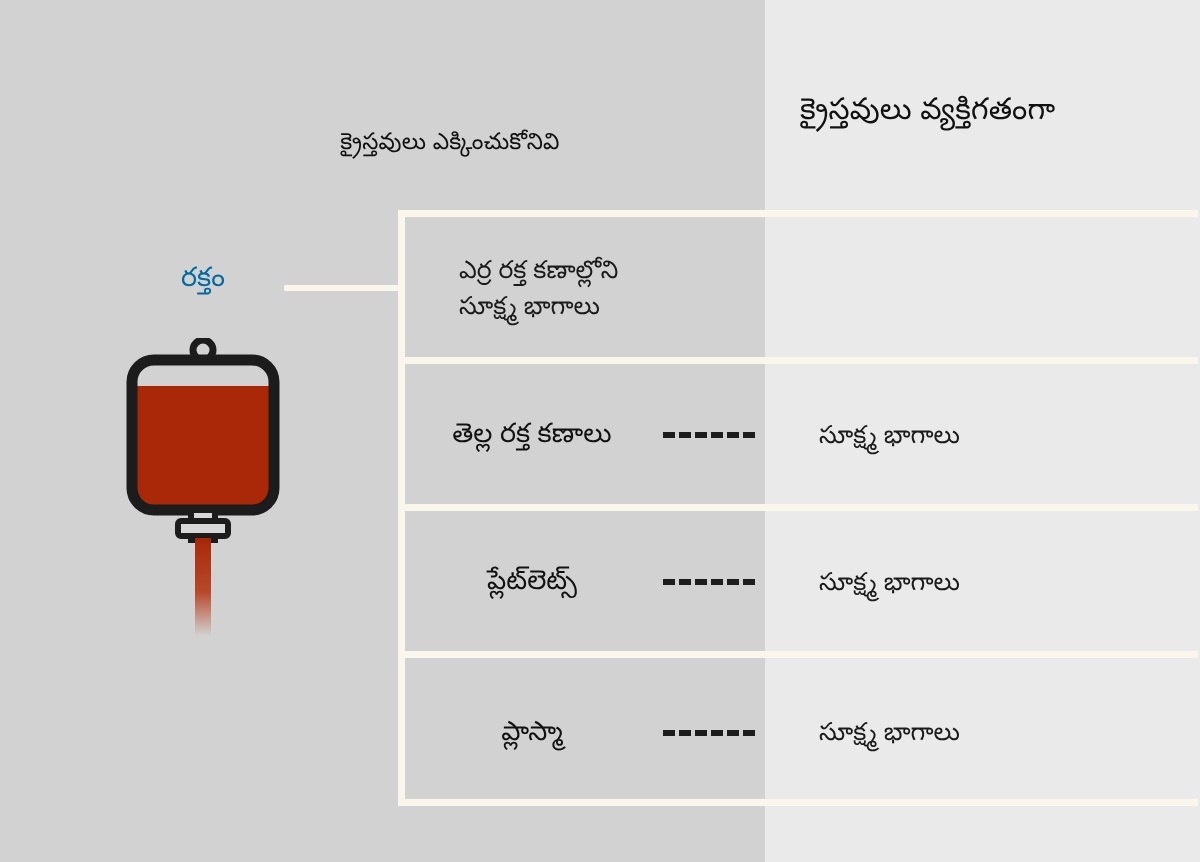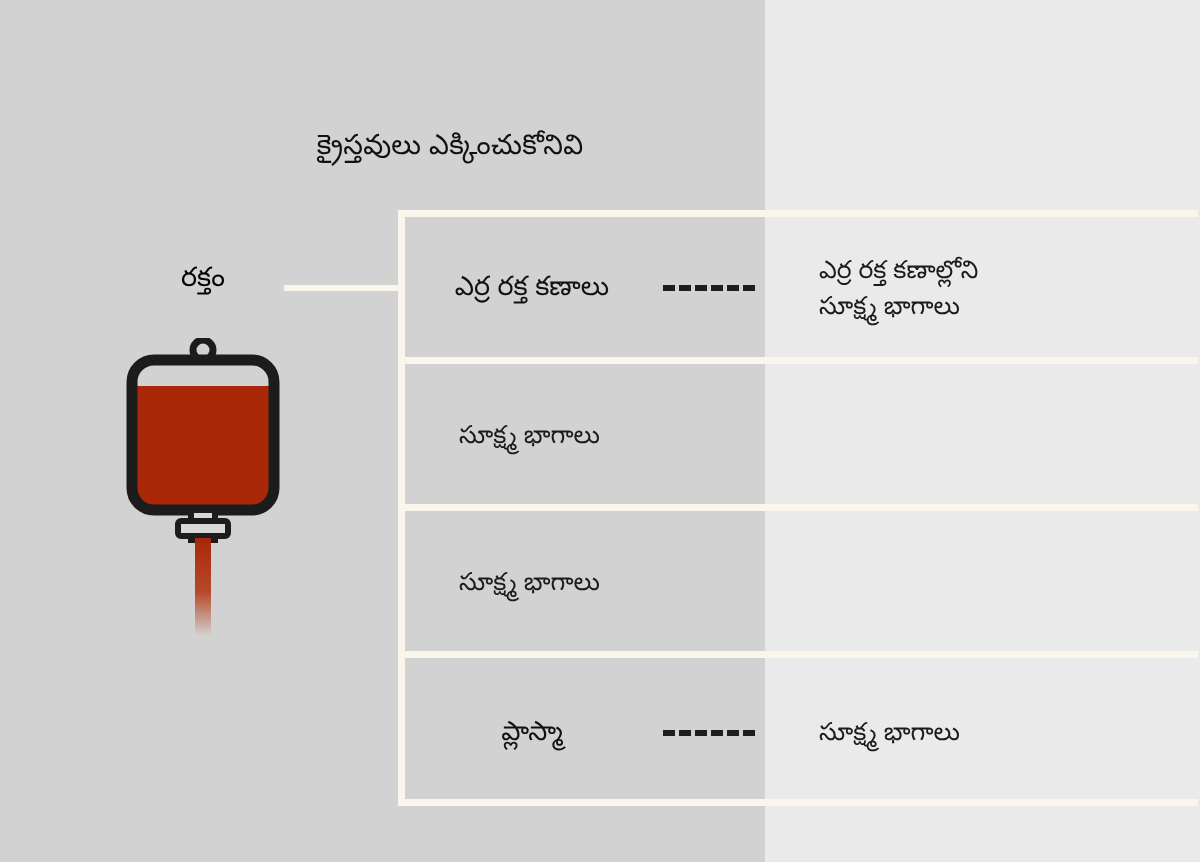--- a/index.html
+++ b/index.html
@@ -37,21 +37,21 @@
     color: #111111;
     font-weight: 400;
     line-height: 1.38;
     letter-spacing: 0.2px;
   }
   #heading-left {
     left: 170px;
     top: 126px;
     width: 560px;
     text-align: center;
-    font-size: 28px;
+    font-size: 23px;
   }
   #heading-right {
     left: 800px;
     top: 88px;
     width: 380px;
     text-align: left;
     font-size: 30px;
   }
 
   
@@ -62,21 +62,21 @@
     width: 182px;
     height: 300px;
   }
   #blood-label {
     position: absolute;
     left: 118px;
     top: 262px;
     width: 170px;
     text-align: center;
     font-size: 27px;
-    color: #000000;
+    color: #0369a1;
   }
   #connector-line {
     position: absolute;
     left: 284px;
     top: 285px;
     width: 118px;
     height: 6px;
     background: #fbf6ec;
     border-radius: 1px;
   }
@@ -144,21 +144,21 @@
 </head>
 <body>
 
 <div id="canvas">
 
   <div class="right-panel"></div>
 
   <div class="heading" id="heading-left">క్రైస్తవులు ఎక్కించుకోనివి</div>
 
   <div class="heading" id="heading-right">
-    <br>
+    <span>క్రైస్తవులు వ్యక్తిగతంగా</span><br>
   </div>
 
   <div id="blood-label">రక్తం</div>
 
   <div id="connector-line"></div>
 
   <div id="blood-bag">
     <svg width="182" height="300" viewBox="0 0 182 300" xmlns="http://www.w3.org/2000/svg">
       <defs>
         <linearGradient id="tubeFade" x1="0" y1="0" x2="0" y2="1">
@@ -183,37 +183,41 @@
 
       <rect x="66" y="183" width="50" height="15" rx="3" ry="3" fill="#d8d8d8" stroke="#1c1c1c" stroke-width="6"></rect>
 
       <rect x="83" y="200" width="16" height="98" fill="url(#tubeFade)"></rect>
     </svg>
   </div>
 
   <div id="table">
 
     <div class="row">
+      <div class="cell-right">
+        <span class="line">ఎర్ర రక్త కణాల్లోని</span>
+        <span class="line">సూక్ష్మ భాగాలు</span>
+      </div>
+    </div>
+
+    <div class="row">
       <div class="cell-left">
-        <div class="comp-label">ఎర్ర రక్త కణాలు</div>
+        <div class="comp-label">తెల్ల రక్త కణాలు</div>
         <div class="dashes"></div>
       </div>
       <div class="cell-right">
-        <span class="line">ఎర్ర రక్త కణాల్లోని</span>
-        <span class="line">సూక్ష్మ భాగాలు</span>
-      </div>
-    </div>
-
-    <div class="row">
-      <div class="cell-right">
-        <span class="line">సూక్ష్మ భాగాలు</span>
-      </div>
-    </div>
-
-    <div class="row">
+        <span class="line">సూక్ష్మ భాగాలు</span>
+      </div>
+    </div>
+
+    <div class="row">
+      <div class="cell-left">
+        <div class="comp-label">ప్లేట్‌లెట్స్</div>
+        <div class="dashes"></div>
+      </div>
       <div class="cell-right">
         <span class="line">సూక్ష్మ భాగాలు</span>
       </div>
     </div>
 
     <div class="row">
       <div class="cell-left">
         <div class="comp-label">ప్లాస్మా</div>
         <div class="dashes"></div>
       </div>

